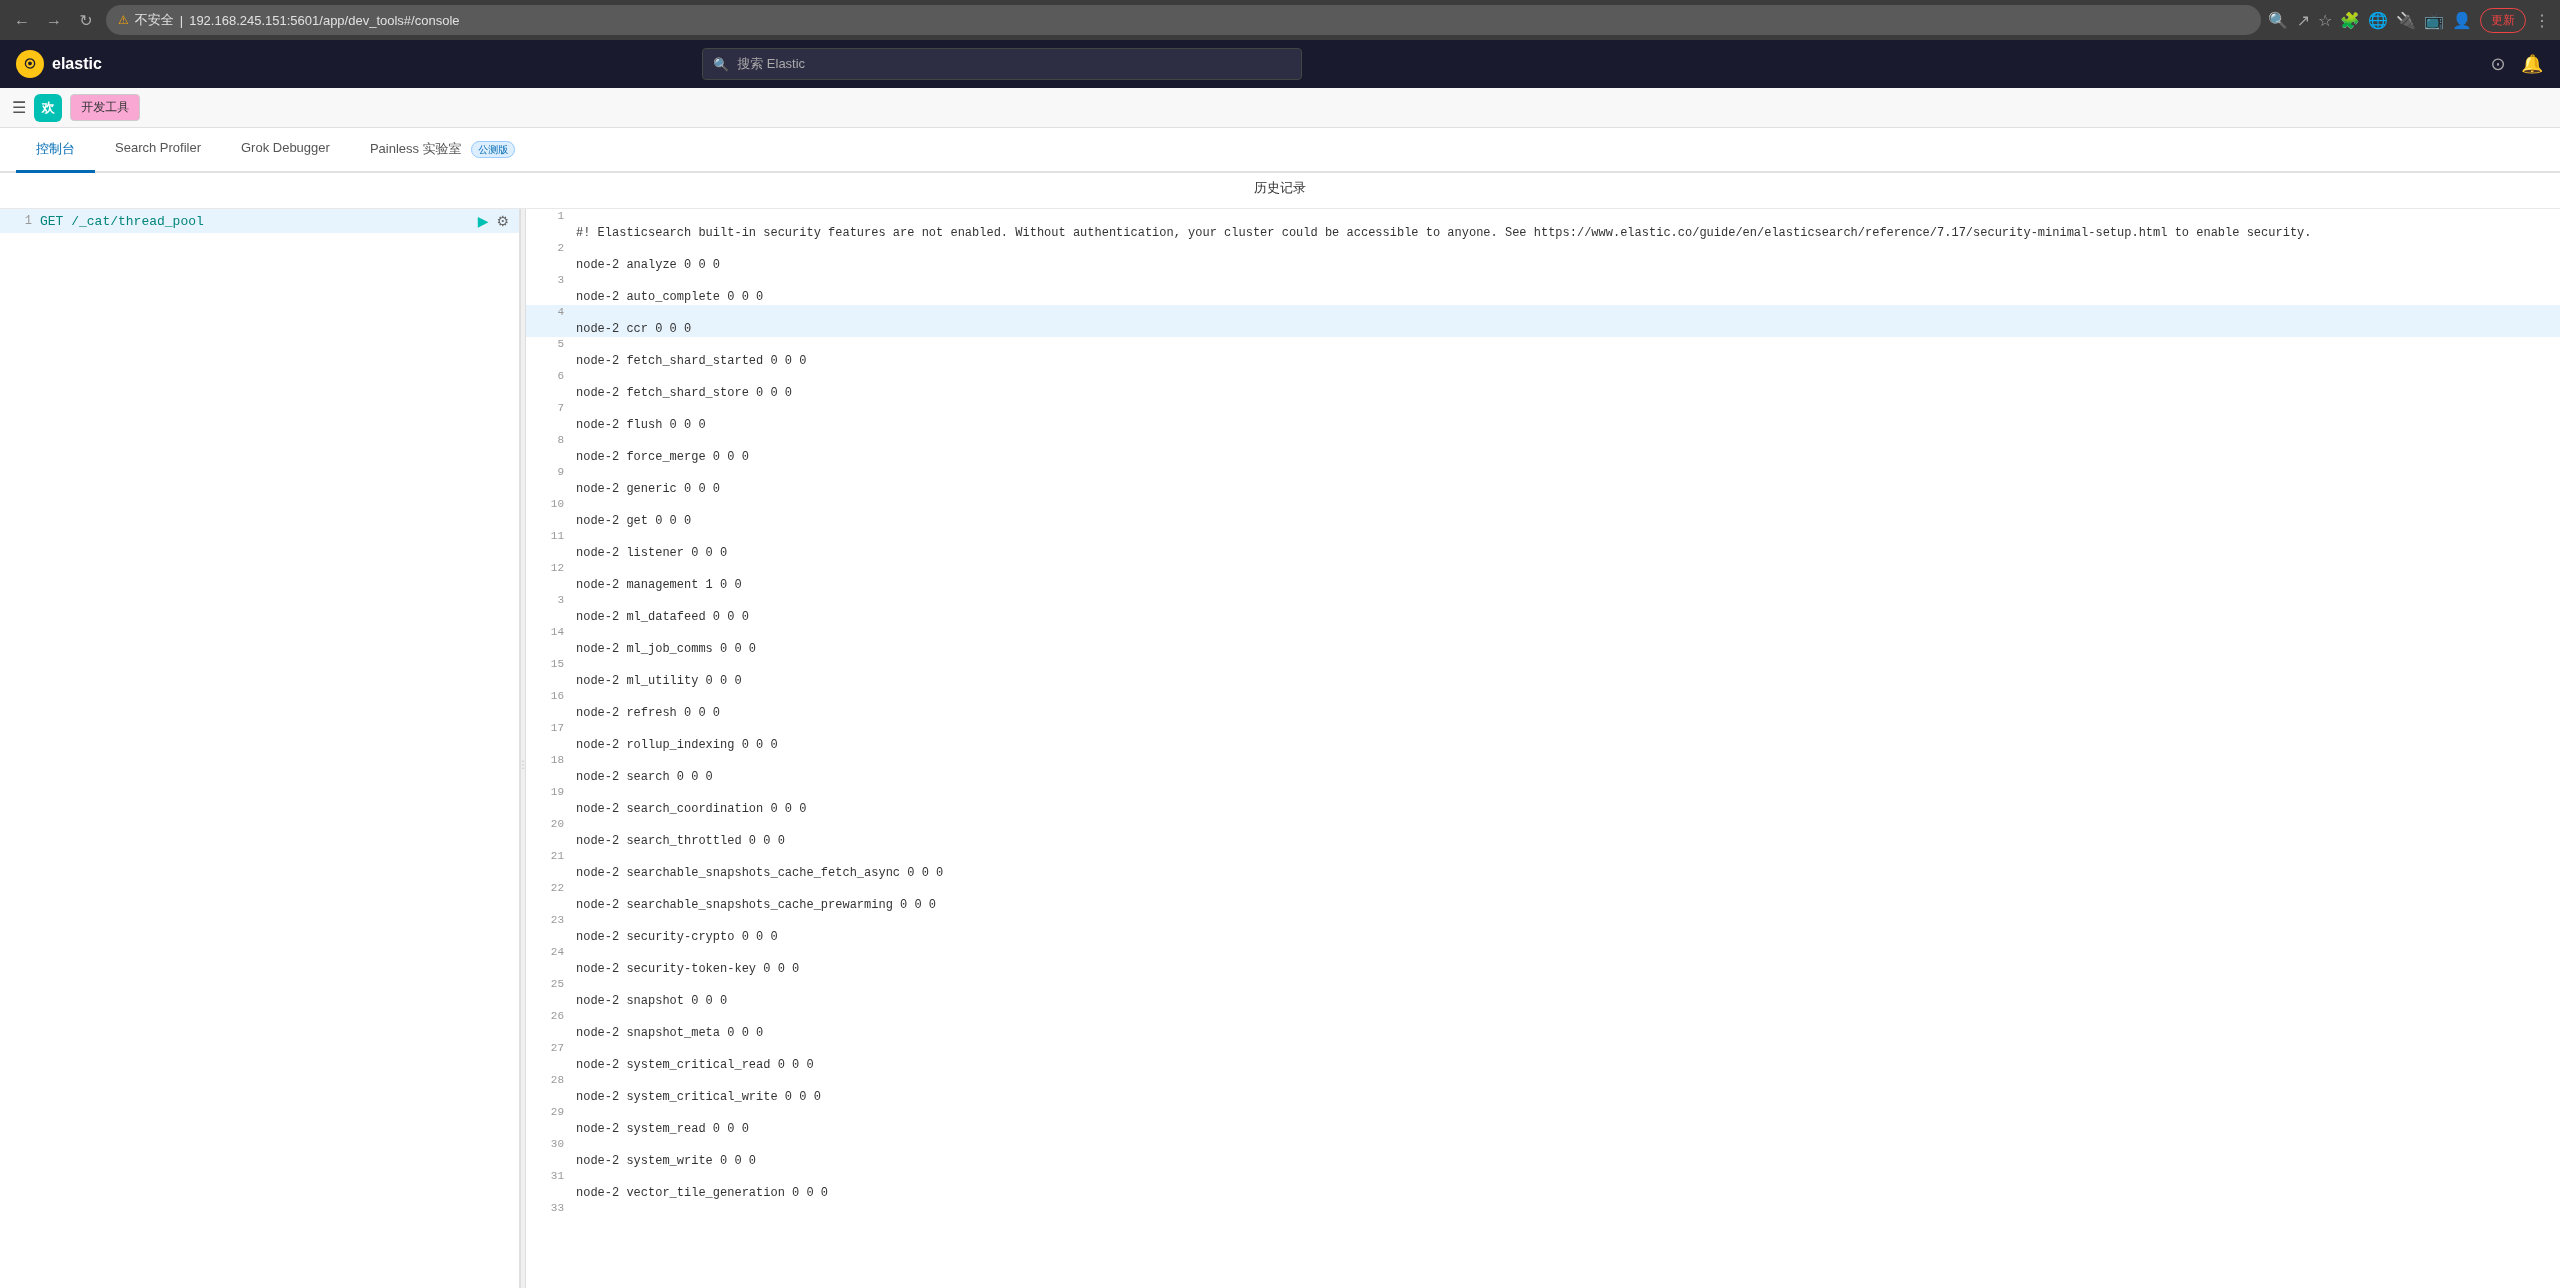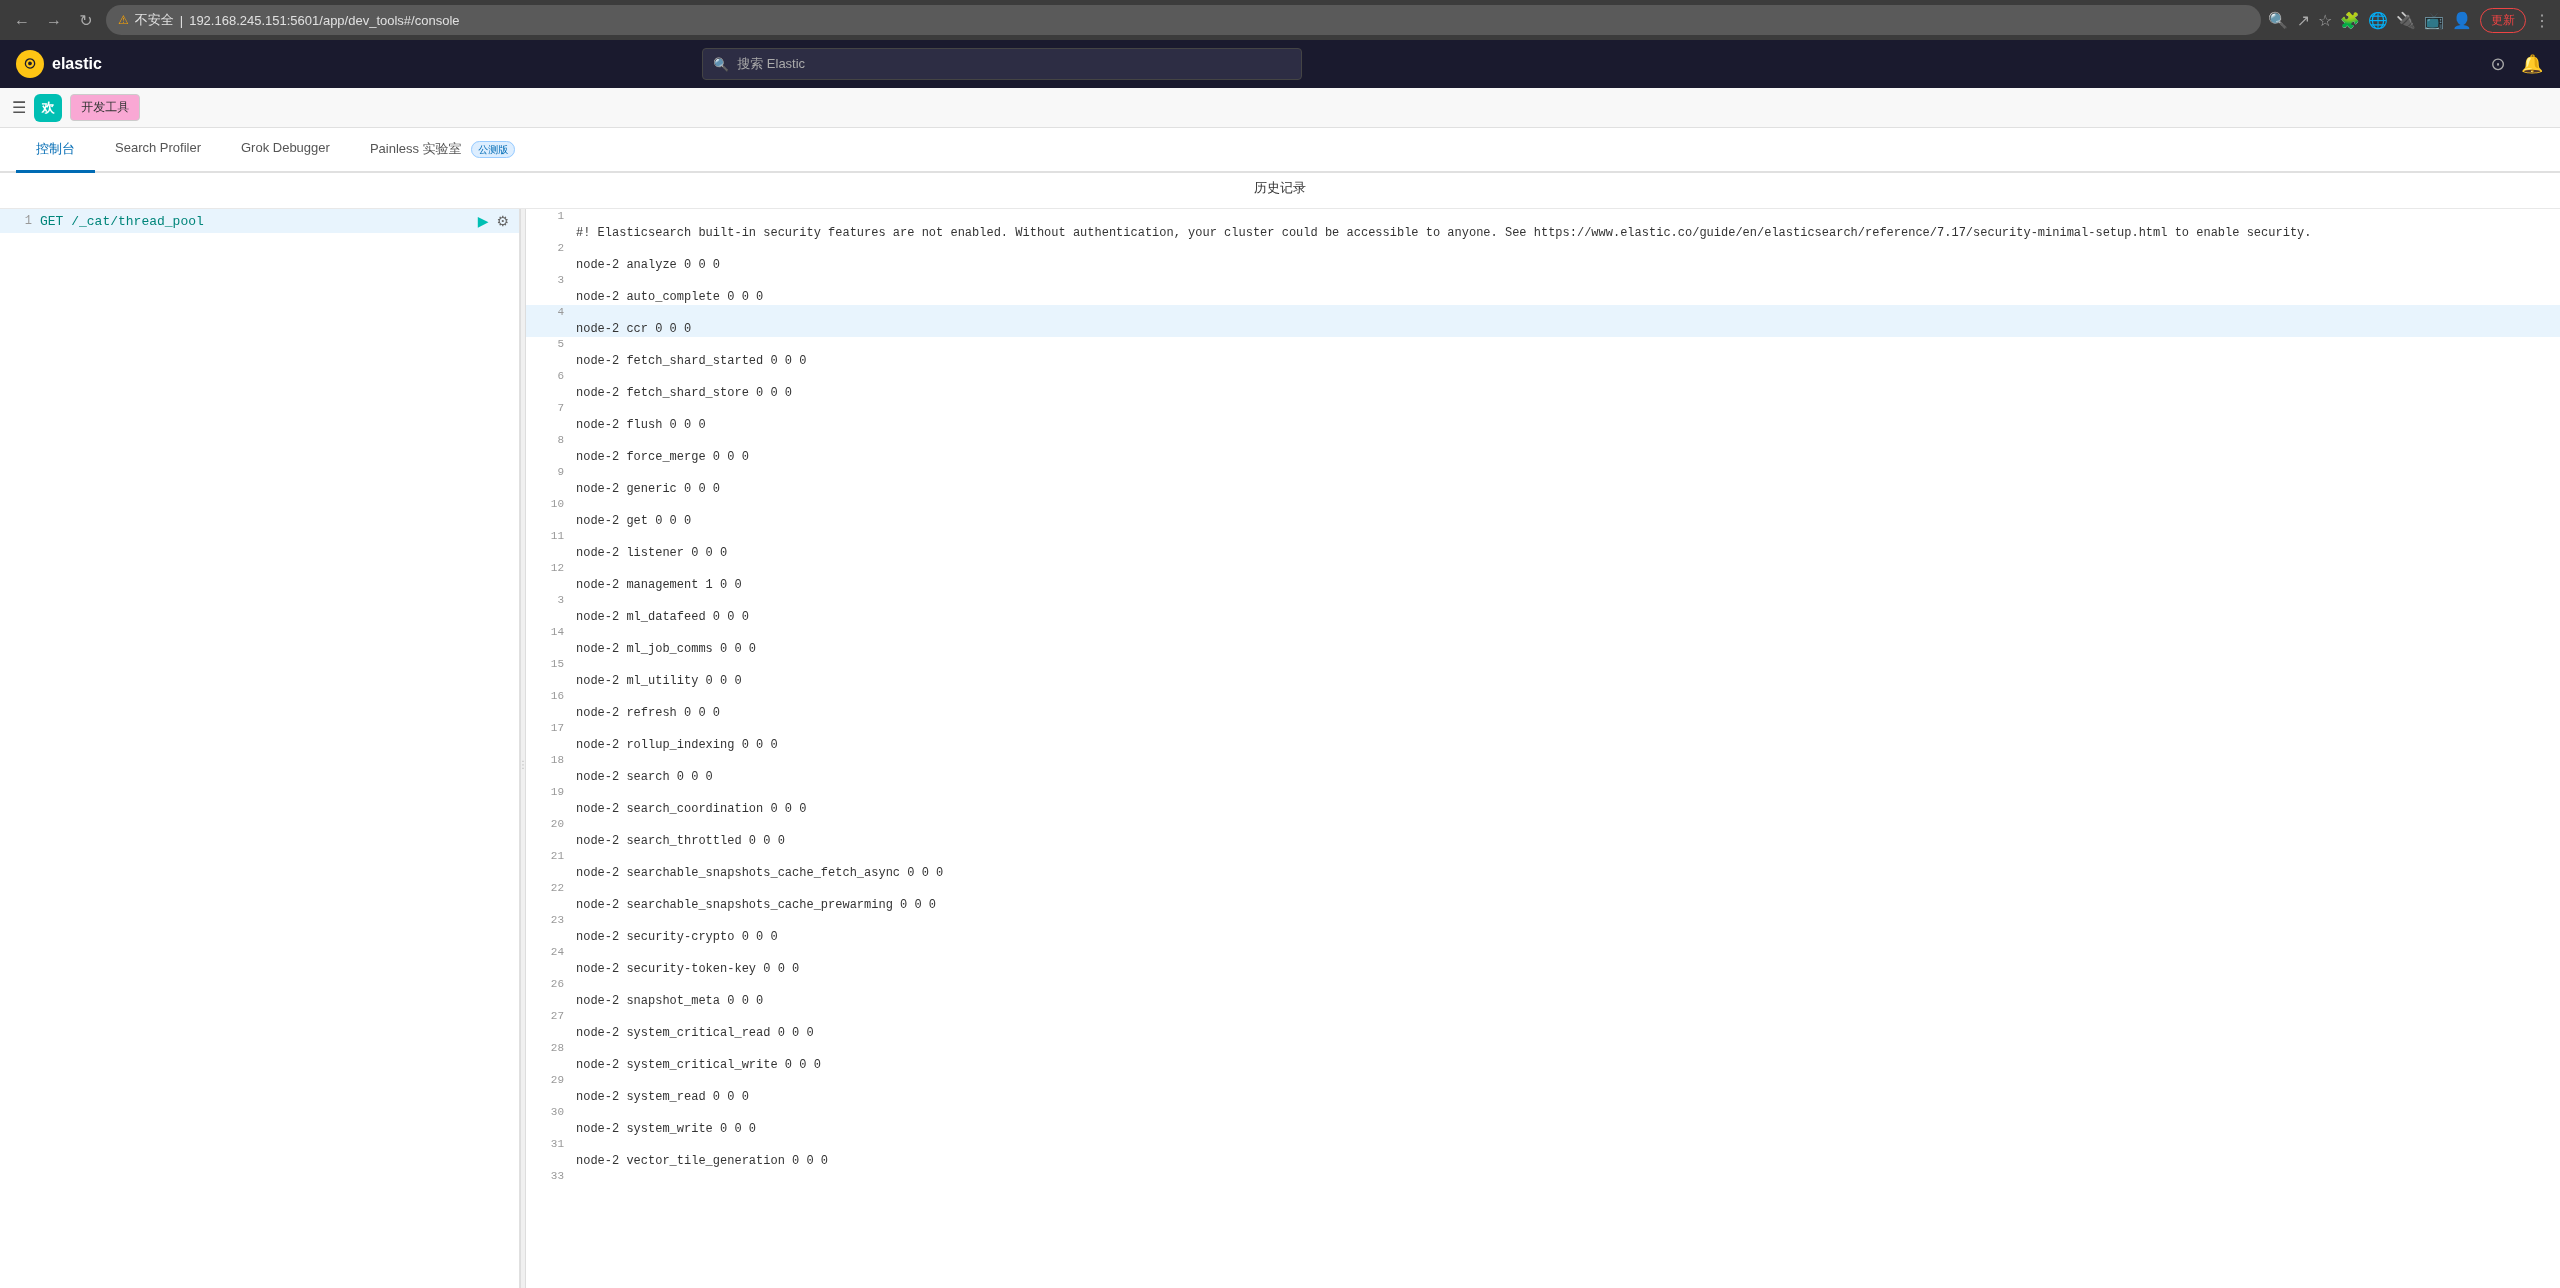--- a/index.html
+++ b/index.html
@@ -458,20 +458,24 @@
       </div>
       <div class="output-line">
         <span class="out-line-num">23</span>
         <span class="out-content">node-2 security-crypto           0 0 0</span>
       </div>
       <div class="output-line">
         <span class="out-line-num">24</span>
         <span class="out-content">node-2 security-token-key        0 0 0</span>
       </div>
       <div class="output-line">
+        <span class="out-line-num">25</span>
+        <span class="out-content">node-2 snapshot                  0 0 0</span>
+      </div>
+      <div class="output-line">
         <span class="out-line-num">26</span>
         <span class="out-content">node-2 snapshot_meta             0 0 0</span>
       </div>
       <div class="output-line">
         <span class="out-line-num">27</span>
         <span class="out-content">node-2 system_critical_read      0 0 0</span>
       </div>
       <div class="output-line">
         <span class="out-line-num">28</span>
         <span class="out-content">node-2 system_critical_write     0 0 0</span>

